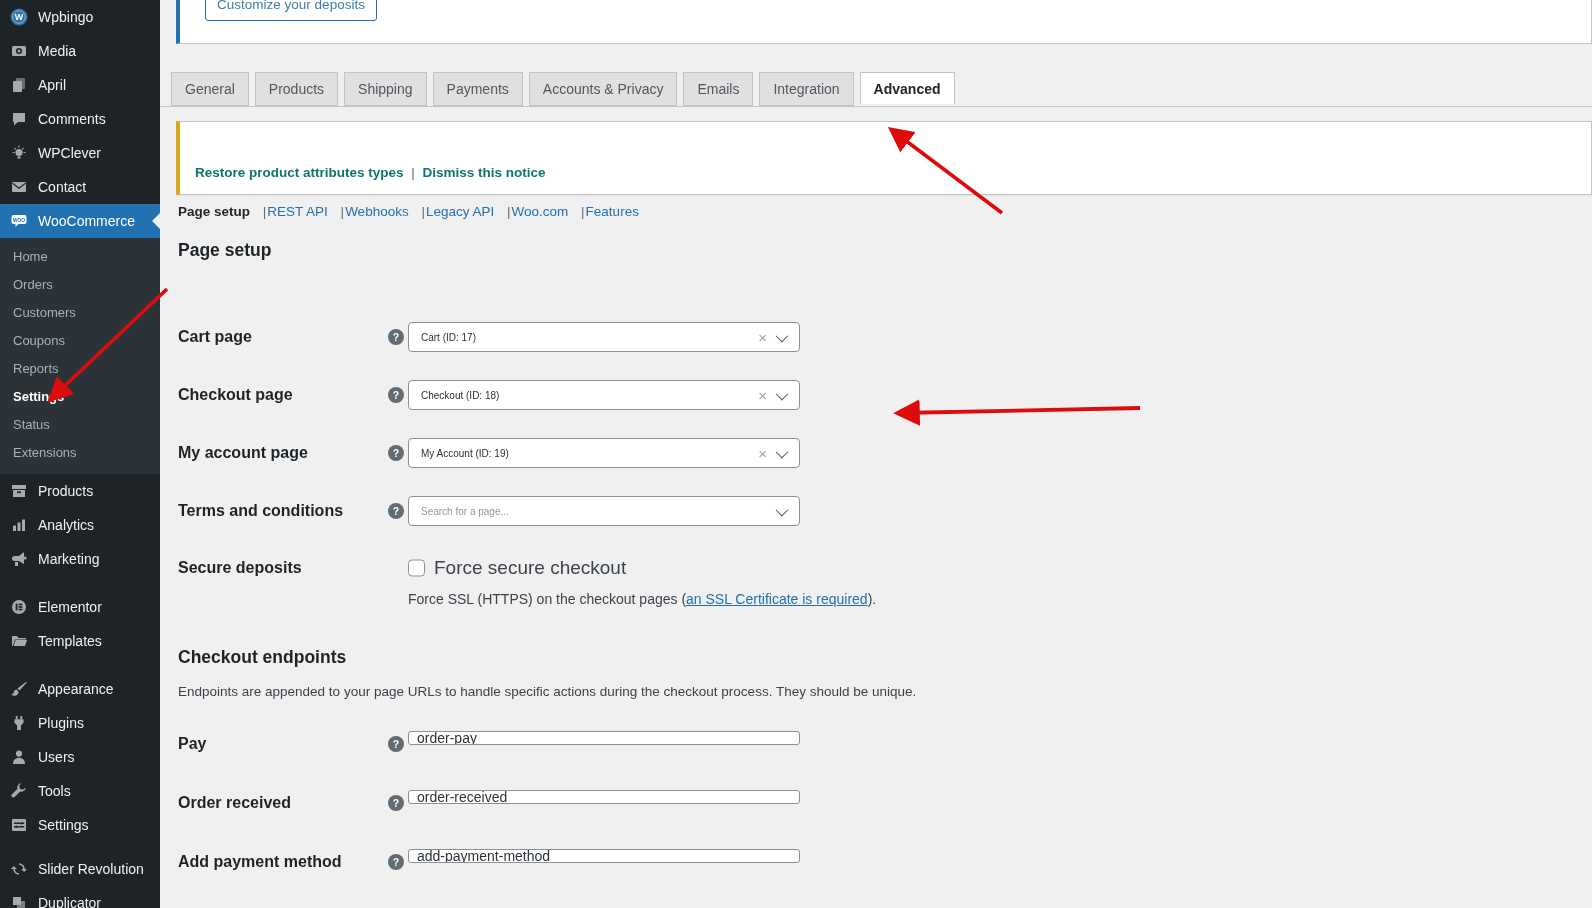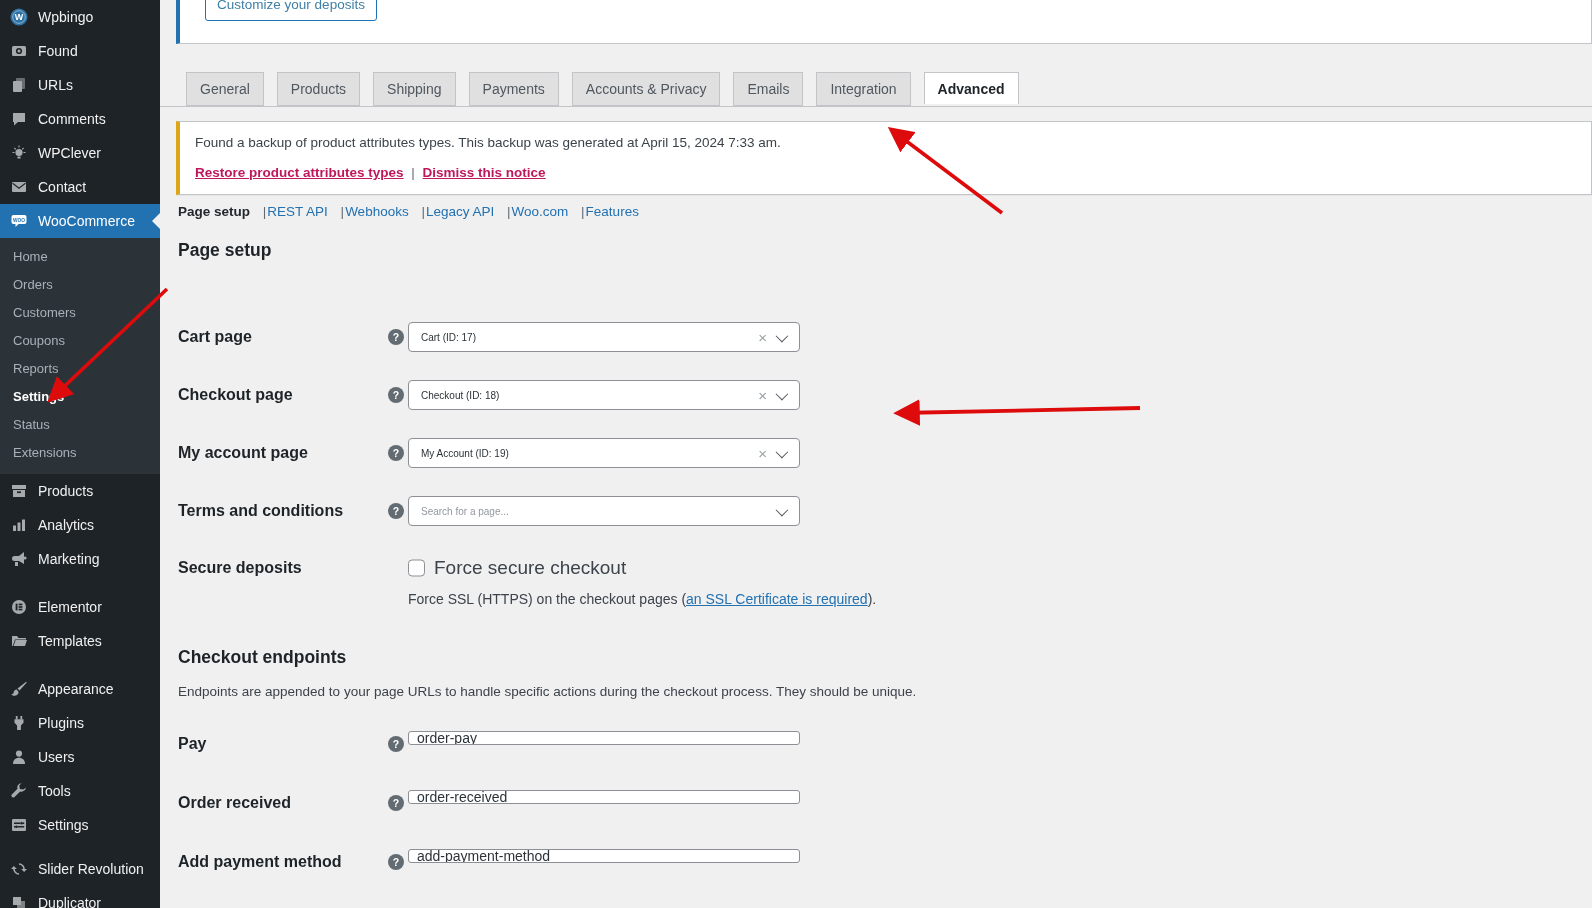--- a/index.html
+++ b/index.html
@@ -26,33 +26,33 @@
   #content{position:absolute;left:160px;top:0;right:0;bottom:0}
 
   
   #top-notice{position:absolute;top:-22px;left:16px;right:0;height:66px;background:#fff;
               border:1px solid #c3c4c7;border-left:4px solid #2271b1;box-sizing:border-box}
   #deposits-btn{position:absolute;left:25px;top:8px;width:172px;height:34px;background:#fff;
                 border:1px solid #2271b1;border-radius:3px;color:#3e7fa5;font-size:13.5px;
                 font-family:"Liberation Sans",sans-serif;cursor:pointer}
 
   
-  #tabs{position:absolute;top:72px;left:26px;display:flex;gap:13px;z-index:2}
+  #tabs{position:absolute;top:72px;left:11px;display:flex;gap:6px;z-index:2}
   .tab{height:34px;line-height:32px;padding:0 13px;background:#e0e0e1;border:1px solid #c3c4c7;
        box-sizing:border-box;font-size:14px;color:#50575e;cursor:pointer;white-space:nowrap}
   .tab.active{background:#fff;border-bottom:none;height:32px;font-weight:700;color:#1d2327}
   #tabline{position:absolute;top:106px;left:0;right:0;height:1px;background:#c3c4c7}
 
   
   #backup-notice{position:absolute;top:121px;left:16px;right:0;height:74px;background:#fff;
                  border:1px solid #c3c4c7;border-left:4px solid #dba617;box-sizing:border-box;
                  box-shadow:0 1px 1px rgba(0,0,0,.04)}
   #backup-notice .msg{position:absolute;left:15px;top:13px;font-size:13.5px;color:#3c434a}
   #backup-notice .links{position:absolute;left:15px;top:43px;font-size:13.5px}
-  #backup-notice a{color:#be185d;text-decoration:underline;font-weight:600;cursor:pointer}
+  #backup-notice a{color:#0f766e;font-weight:600;cursor:pointer}
   #backup-notice .pipe{color:#646970;margin:0 4px;font-weight:400}
 
   
   #subnav{position:absolute;top:204px;left:18px;font-size:13.5px;white-space:nowrap}
   #subnav .current{font-weight:700;color:#23282d}
   #subnav a{color:#2271b1;text-decoration:none;cursor:pointer}
   #subnav .pipe{color:#646970;margin:0 1px 0 9px}
 
   h2.sec{position:absolute;left:18px;margin:0;font-size:17.5px;font-weight:600;color:#1d2327}
   .sec-desc{position:absolute;left:18px;font-size:13.5px;color:#3c434a}
@@ -100,31 +100,31 @@
   </div>
 
   <div class="mi">
     <span class="ic">
       <svg width="16" height="16" viewBox="0 0 16 16" fill="#a7aaad">
           <rect x="1" y="3" width="14" height="10" rx="1.5"></rect>
           <circle cx="8" cy="8" r="3.1" fill="#1d2327"></circle>
           <circle cx="8" cy="8" r="1.5" fill="#a7aaad"></circle>
         </svg>
     </span>
-    <span class="lbl">Found</span>
+    <span class="lbl">Media</span>
   </div>
 
   <div class="mi">
     <span class="ic">
       <svg width="16" height="16" viewBox="0 0 16 16" fill="#a7aaad">
           <rect x="5" y="1" width="9" height="11" rx="1" opacity=".55"></rect>
           <rect x="2" y="4" width="9" height="11" rx="1"></rect>
         </svg>
     </span>
-    <span class="lbl">URLs</span>
+    <span class="lbl">April</span>
   </div>
 
   <div class="mi">
     <span class="ic">
       <svg width="16" height="16" viewBox="0 0 16 16" fill="#a7aaad">
           <path d="M2 2h12v9H7l-4 3.4V11H2z"></path>
         </svg>
     </span>
     <span class="lbl">Comments</span>
   </div>
@@ -320,21 +320,20 @@
     <div class="tab">Shipping</div>
     <div class="tab">Payments</div>
     <div class="tab">Accounts &amp; Privacy</div>
     <div class="tab">Emails</div>
     <div class="tab">Integration</div>
     <div class="tab active">Advanced</div>
   </div>
   <div id="tabline"></div>
 
   <div id="backup-notice">
-    <div class="msg">Found a backup of product attributes types. This backup was generated at April 15, 2024 7:33 am.</div>
     <div class="links">
       <a>Restore product attributes types</a>
       <span class="pipe">|</span>
       <a>Dismiss this notice</a>
     </div>
   </div>
 
   <div id="subnav">
     <span class="current">Page setup</span>
     <span class="pipe">|</span><a>REST API</a>

